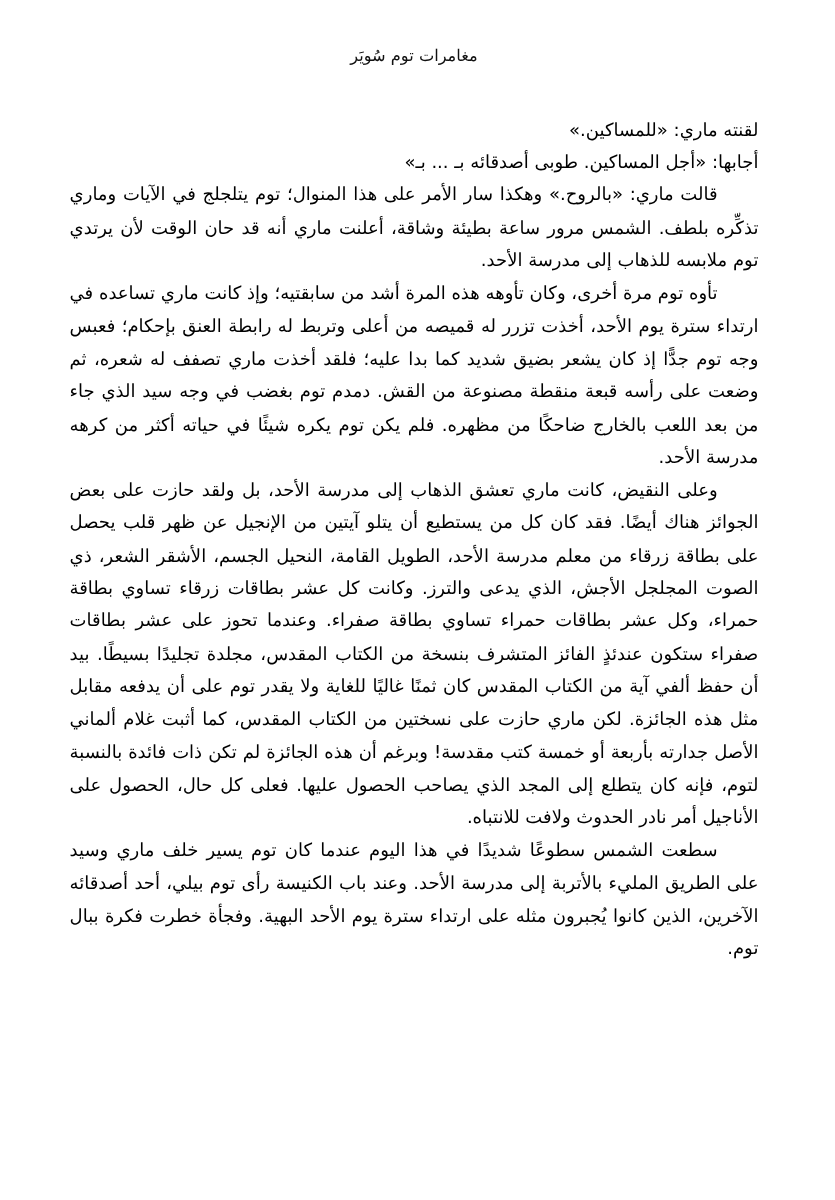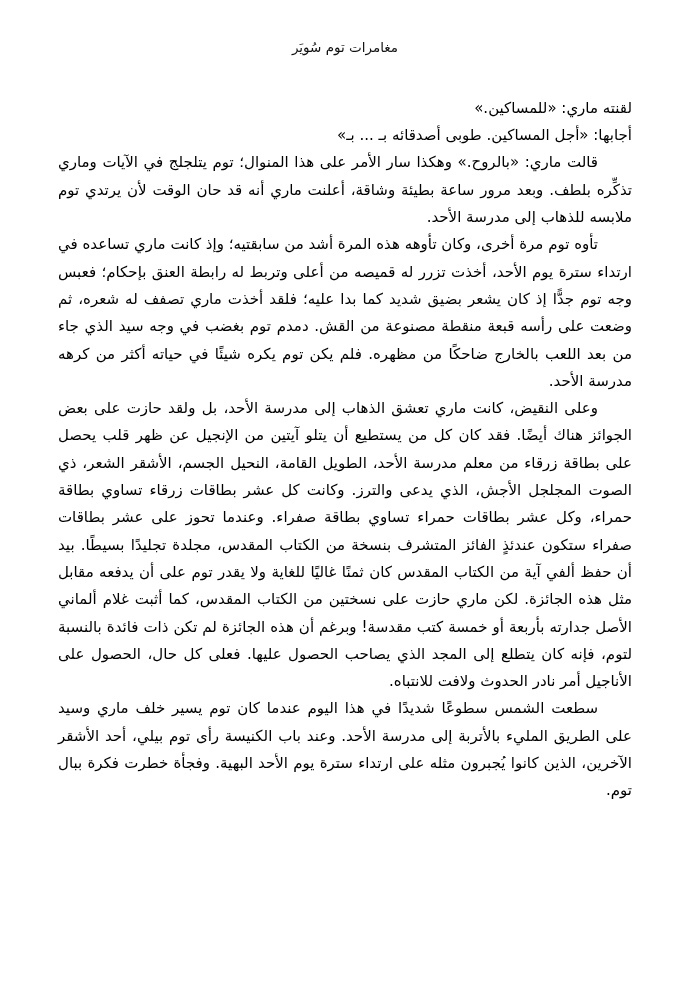--- a/index.html
+++ b/index.html
@@ -51,19 +51,19 @@
 <body>
 
 <div class="page">
 
   <div class="running-head">مغامرات توم سُويَر</div>
 
   <div class="body-text">
 
     <p class="noindent">لقنته ماري: «للمساكين.»</p>
     <p class="noindent">أجابها: «أجل المساكين. طوبى أصدقائه بـ ... بـ»</p>
-    <p class="indent">قالت ماري: «بالروح.» وهكذا سار الأمر على هذا المنوال؛ توم يتلجلج في الآيات وماري تذكِّره بلطف. وبعد مرور ساعة بطيئة وشاقة، أعلنت ماري أنه قد حان الوقت لأن يرتدي توم ملابسه للذهاب إلى مدرسة الأحد.</p>
+    <p class="indent">قالت ماري: «بالروح.» وهكذا سار الأمر على هذا المنوال؛ توم يتلجلج في الآيات وماري تذكِّره بلطف. الشمس مرور ساعة بطيئة وشاقة، أعلنت ماري أنه قد حان الوقت لأن يرتدي توم ملابسه للذهاب إلى مدرسة الأحد.</p>
     <p class="indent">تأوه توم مرة أخرى، وكان تأوهه هذه المرة أشد من سابقتيه؛ وإذ كانت ماري تساعده في ارتداء سترة يوم الأحد، أخذت تزرر له قميصه من أعلى وتربط له رابطة العنق بإحكام؛ فعبس وجه توم جدًّا إذ كان يشعر بضيق شديد كما بدا عليه؛ فلقد أخذت ماري تصفف له شعره، ثم وضعت على رأسه قبعة منقطة مصنوعة من القش. دمدم توم بغضب في وجه سيد الذي جاء من بعد اللعب بالخارج ضاحكًا من مظهره. فلم يكن توم يكره شيئًا في حياته أكثر من كرهه مدرسة الأحد.</p>
     <p class="indent">وعلى النقيض، كانت ماري تعشق الذهاب إلى مدرسة الأحد، بل ولقد حازت على بعض الجوائز هناك أيضًا. فقد كان كل من يستطيع أن يتلو آيتين من الإنجيل عن ظهر قلب يحصل على بطاقة زرقاء من معلم مدرسة الأحد، الطويل القامة، النحيل الجسم، الأشقر الشعر، ذي الصوت المجلجل الأجش، الذي يدعى والترز. وكانت كل عشر بطاقات زرقاء تساوي بطاقة حمراء، وكل عشر بطاقات حمراء تساوي بطاقة صفراء. وعندما تحوز على عشر بطاقات صفراء ستكون عندئذٍ الفائز المتشرف بنسخة من الكتاب المقدس، مجلدة تجليدًا بسيطًا. بيد أن حفظ ألفي آية من الكتاب المقدس كان ثمنًا غاليًا للغاية ولا يقدر توم على أن يدفعه مقابل مثل هذه الجائزة. لكن ماري حازت على نسختين من الكتاب المقدس، كما أثبت غلام ألماني الأصل جدارته بأربعة أو خمسة كتب مقدسة! وبرغم أن هذه الجائزة لم تكن ذات فائدة بالنسبة لتوم، فإنه كان يتطلع إلى المجد الذي يصاحب الحصول عليها. فعلى كل حال، الحصول على الأناجيل أمر نادر الحدوث ولافت للانتباه.</p>
-    <p class="indent">سطعت الشمس سطوعًا شديدًا في هذا اليوم عندما كان توم يسير خلف ماري وسيد على الطريق المليء بالأتربة إلى مدرسة الأحد. وعند باب الكنيسة رأى توم بيلي، أحد الأشقر الآخرين، الذين كانوا يُجبرون مثله على ارتداء سترة يوم الأحد البهية. وفجأة خطرت فكرة ببال توم.</p>
+    <p class="indent">سطعت الشمس سطوعًا شديدًا في هذا اليوم عندما كان توم يسير خلف ماري وسيد على الطريق المليء بالأتربة إلى مدرسة الأحد. وعند باب الكنيسة رأى توم بيلي، أحد أصدقائه الآخرين، الذين كانوا يُجبرون مثله على ارتداء سترة يوم الأحد البهية. وفجأة خطرت فكرة ببال توم.</p>
 
   </div>
 </div>
 
 </body></html>

